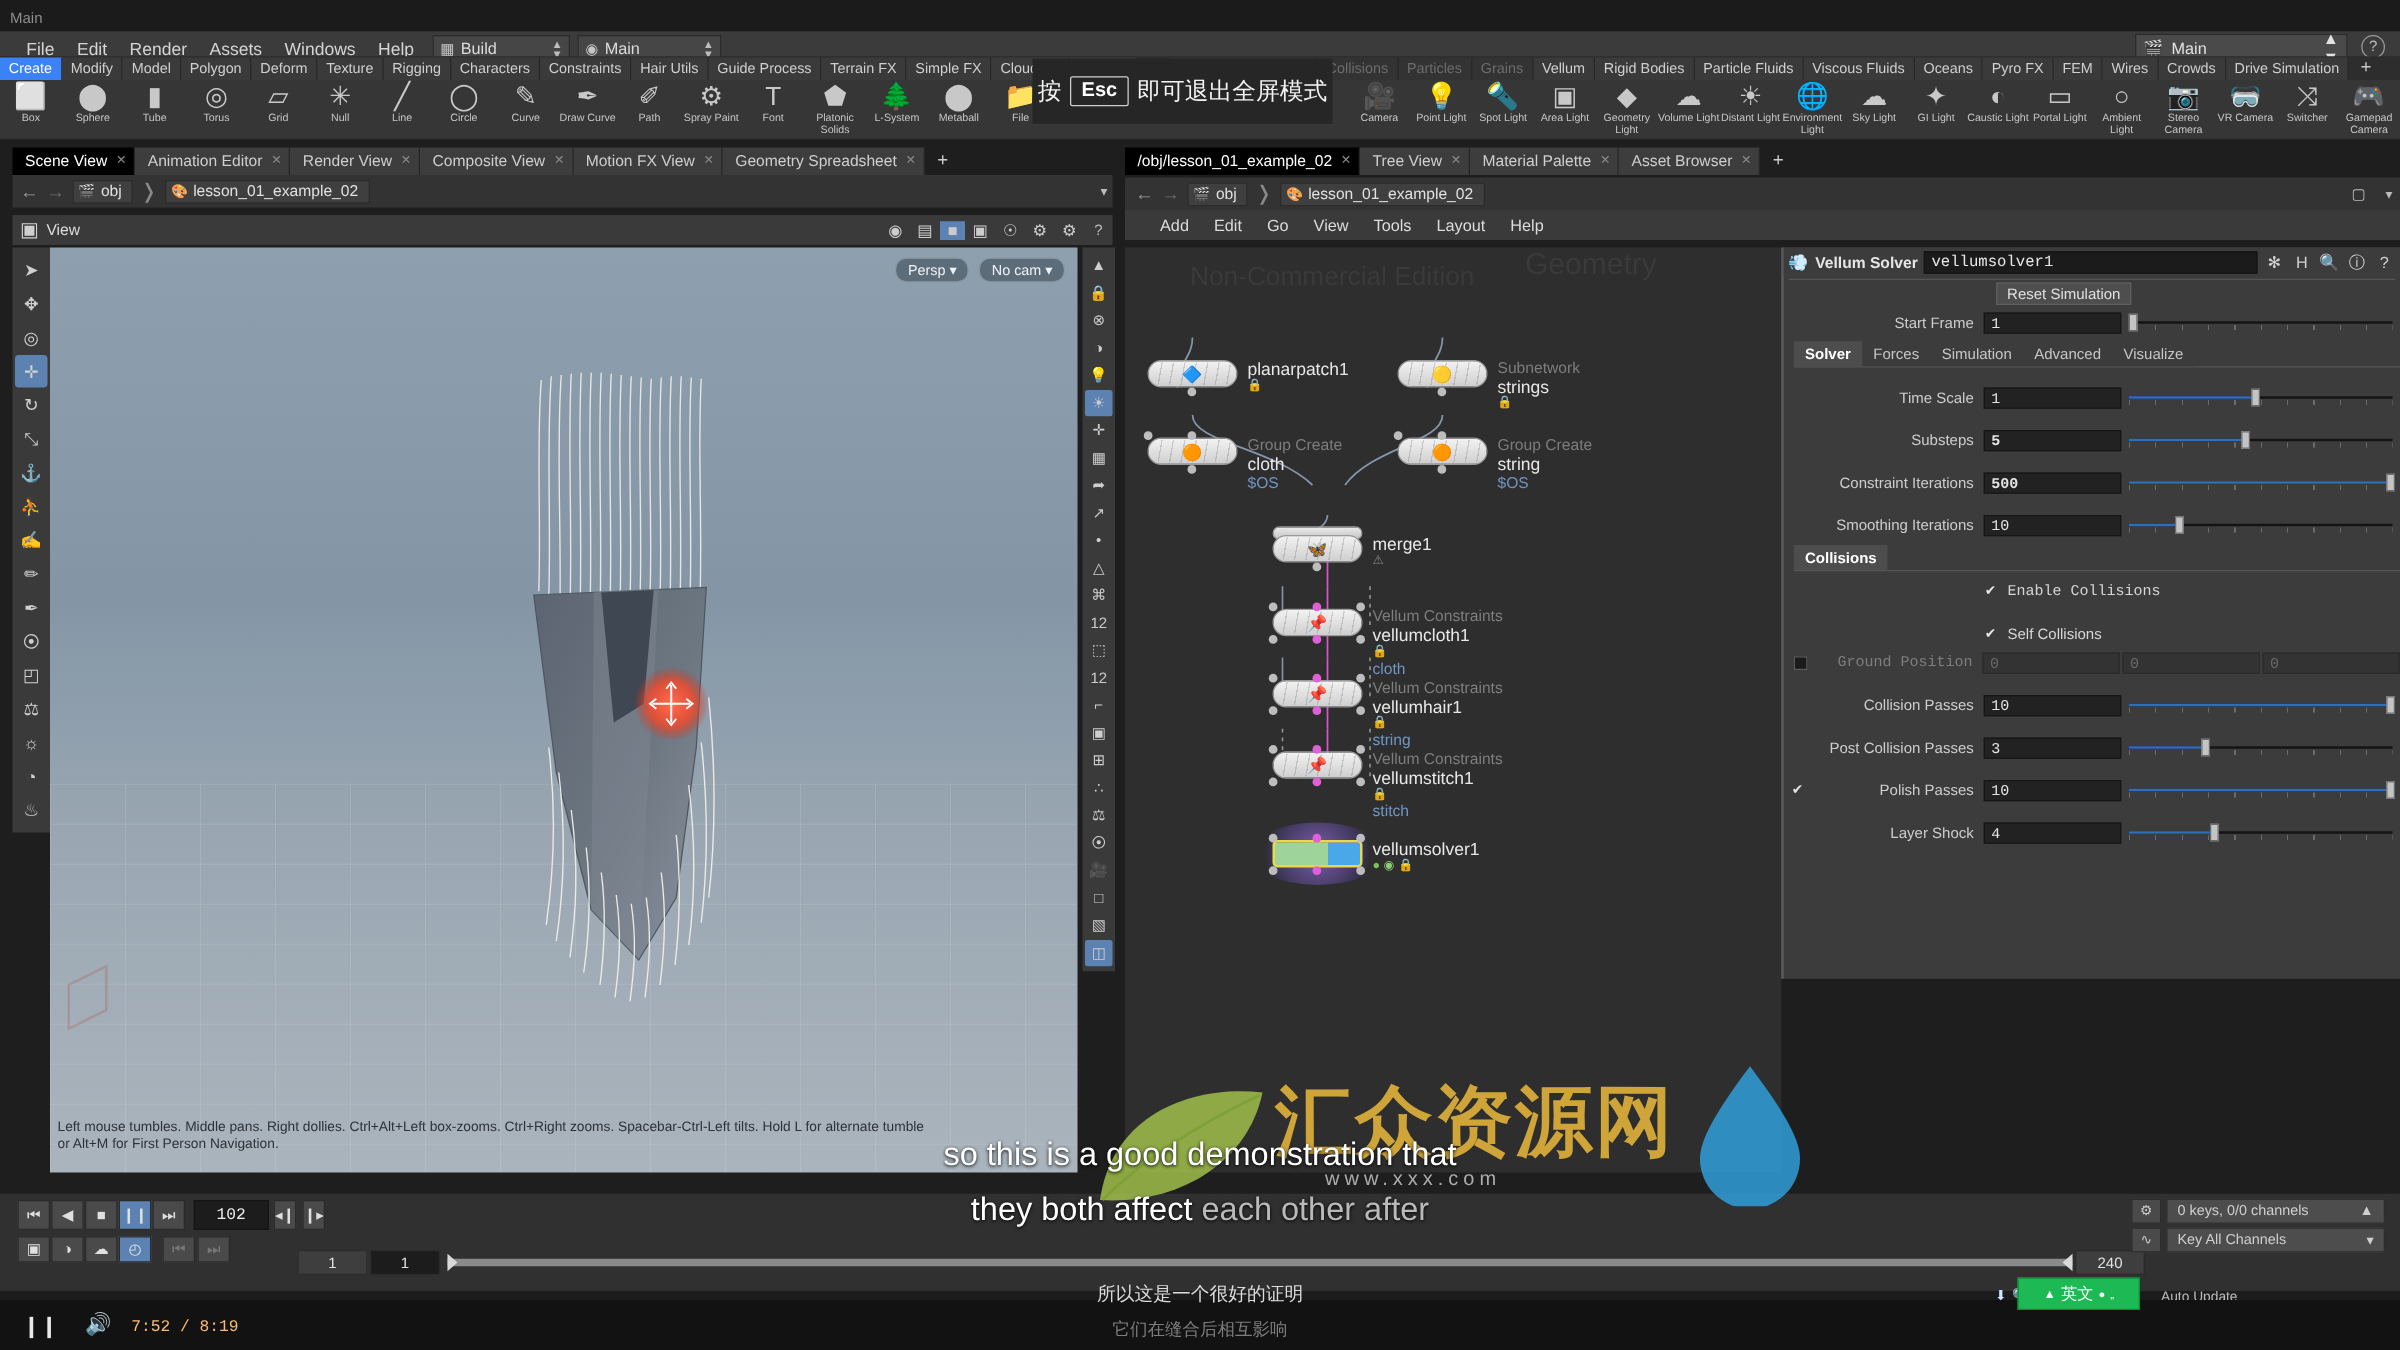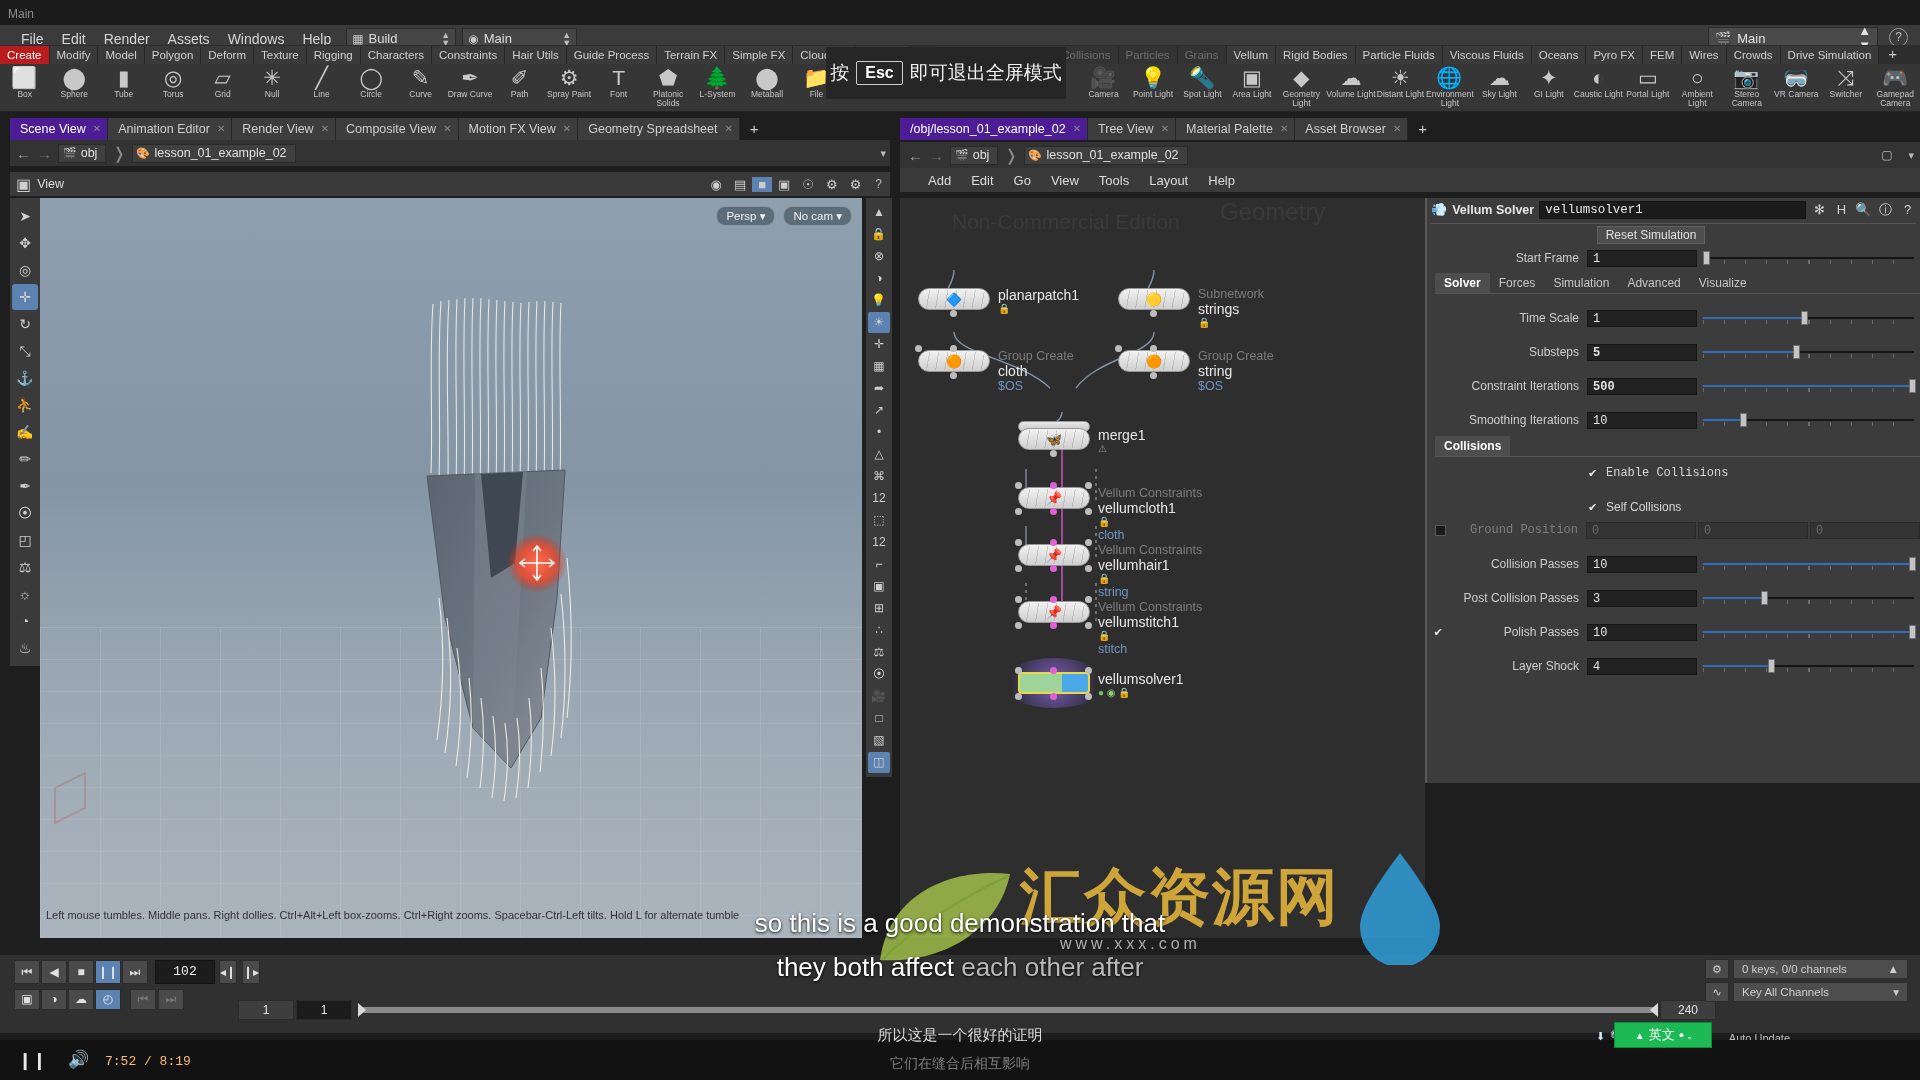--- a/index.html
+++ b/index.html
@@ -27,21 +27,21 @@
     background:#4a4a4a; border:1px solid #2b2b2b; display:flex; align-items:center;
     padding-left:6px; font-size:13px; color:#e2e2e2; }
   .helpic { position:absolute; right:12px; top:28px; width:19px; height:19px; border-radius:50%;
     border:1px solid #9a9a9a; color:#bcbcbc; font-size:12px; text-align:center; line-height:17px;}
 
   
   .shelftabs { position:absolute; left:0; top:45px; width:1920px; height:20px;
     background:#2d2d2d; display:flex; align-items:flex-end; }
   .st { font-size:11.5px; color:#cfcfcf; padding:2px 7px 3px 7px; background:#3a3a3a;
      border-right:1px solid #272727; height:19px; line-height:15px; white-space:nowrap;}
-  .st.active { background:#b91c1c; color:#fff; }
+  .st.active { background:#3b82f6; color:#fff; }
   .st.dim { color:#6c6c6c; background:#333; }
   .st.plus { background:#2d2d2d; border:none; font-size:15px; color:#c9c9c9; padding:0 9px;}
 
   
   .shelf { position:absolute; left:0; top:64px; width:1920px; height:48px;
     background:#363636; display:flex; align-items:flex-start; border-bottom:1px solid #242424;}
   .sitem { width:50px; text-align:center; padding-top:2px; }
   .sitem .gl { font-size:21px; line-height:23px; display:block; filter:saturate(1.1); }
   .sitem .lb { font-size:8.5px; color:#c6c6c6; display:block; line-height:9px; margin-top:1px;}
 
@@ -49,21 +49,21 @@
   .escbox { position:absolute; left:826px; top:47px; width:240px; height:52px;
     background:#262626; display:flex; align-items:center; justify-content:center; z-index:40;}
   .escbox .cn { font-size:19px; color:#f2f2f2; }
   .escbox .key { border:1px solid #cfcfcf; border-radius:2px; padding:2px 8px; margin:0 7px;
     font-size:16px; color:#fff; font-weight:bold;}
 
   
   .ptabs { position:absolute; width:auto; height:22px; display:flex; align-items:center; }
   .ptab { font-size:12.5px; color:#cecece; background:#3d3d3d; border-right:1px solid #262626;
      padding:3px 6px 3px 10px; height:22px; line-height:16px; display:flex; align-items:center; }
-  .ptab.active { background:#4c1d95; color:#fff; }
+  .ptab.active { background:#000000; color:#fff; }
   .ptab .x { color:#8a8a8a; margin-left:7px; font-size:10px;}
 
   
   .pathbar { height:26px; background:#333; display:flex; align-items:center; gap:6px; }
   .crumb { display:flex; align-items:center; background:#3f3f3f; border:1px solid #2a2a2a;
     height:19px; padding:0 8px 0 4px; font-size:12.5px; color:#e0e0e0;}
   .crumb .ic { margin-right:4px; font-size:11px;}
 
   
   #viewport { position:absolute; left:40px; top:198px; width:822px; height:740px;
@@ -565,20 +565,21 @@
     </svg>
 
     <div style="position:absolute;left:10px;bottom:110px;width:80px;height:60px;opacity:.25;">
       <svg viewBox="0 0 80 60">
           <path d="M5 55 L5 20 L35 5 L35 40 Z" fill="none" stroke="#b04a3a" stroke-width="2"></path>
         </svg>
     </div>
 
     <div class="vp-help">
       <div>Left mouse tumbles. Middle pans. Right dollies. Ctrl+Alt+Left box-zooms. Ctrl+Right zooms. Spacebar-Ctrl-Left tilts. Hold L for alternate tumble</div>
+      <div>or Alt+M for First Person Navigation.</div>
     </div>
   </div>
 
   <div class="rtool" id="rtoolbar">
       <div class="b">▲</div>
       <div class="b">🔒</div>
       <div class="b">⊗</div>
       <div class="b">◑</div>
       <div class="b">💡</div>
       <div class="b sel">☀</div>

